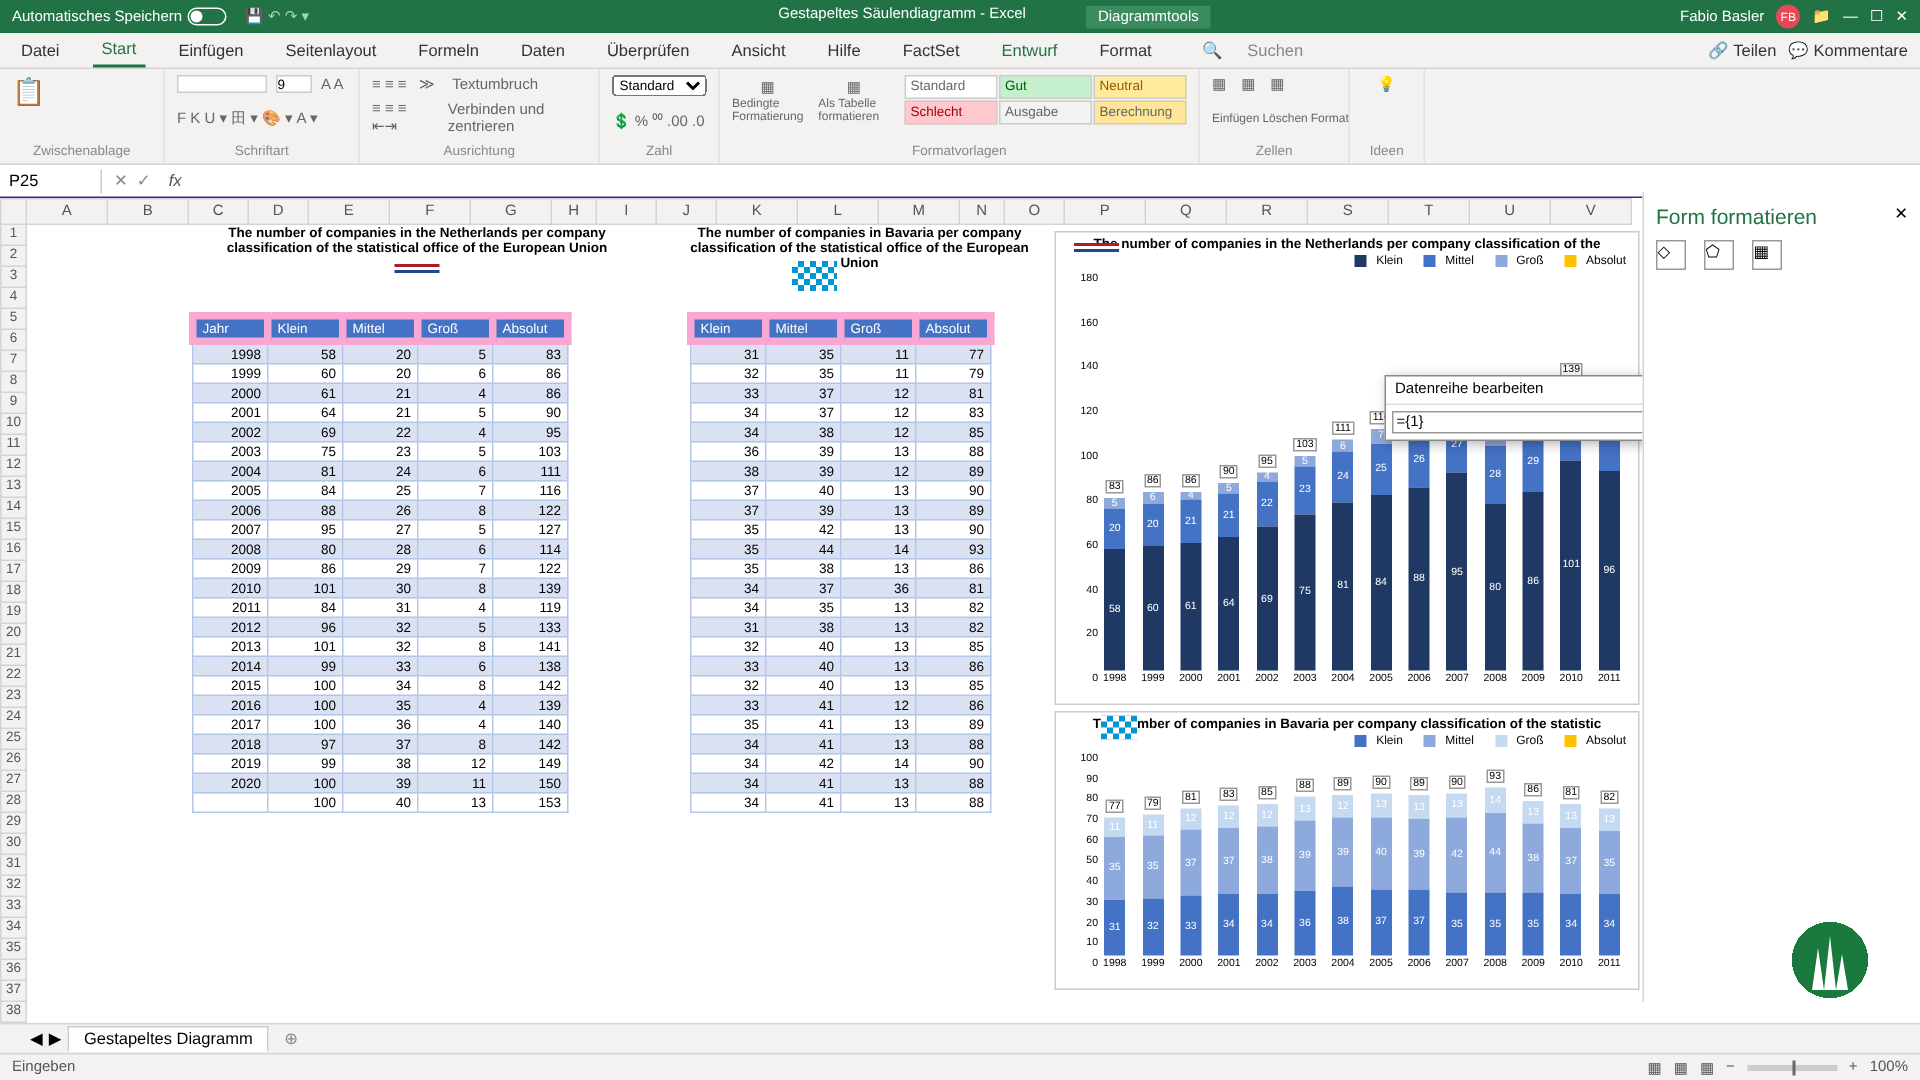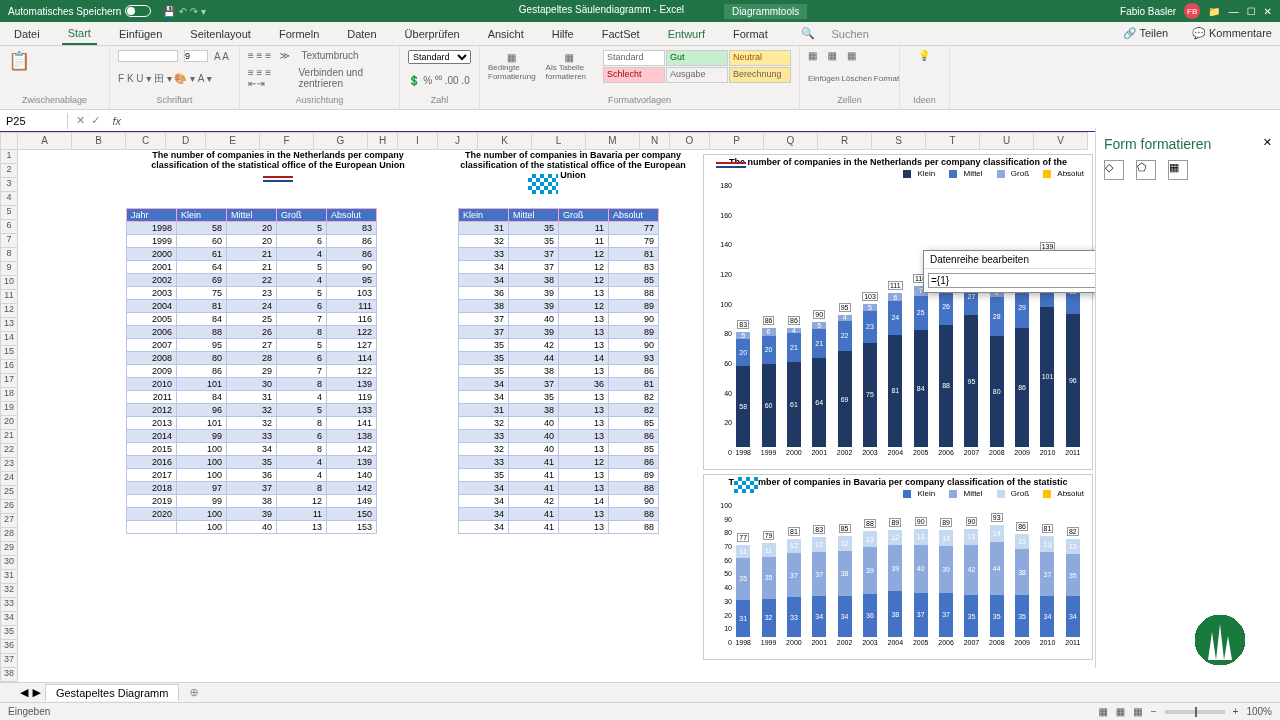--- a/index.html
+++ b/index.html
@@ -12,21 +12,21 @@
 .toggle::after { content: ''; width: 8px; height: 8px; background: #fff; border-radius: 50%; position: absolute; left: 1px; top: 1px; }
 .title-center { flex: 1; text-align: center; display: flex; justify-content: center; gap: 40px; }
 .title-center span:nth-child(2) { background: #3a8b5d; padding: 2px 8px; }
 .title-right { display: flex; align-items: center; gap: 8px; }
 .user-badge { width: 16px; height: 16px; background: #e74856; border-radius: 50%; display: inline-flex; align-items: center; justify-content: center; font-size: 8px; }
 
 
 .ribbon-tabs { height: 24px; background: #f3f2f1; display: flex; align-items: center; padding: 0 8px; gap: 16px; font-size: 11px; color: #333; border-bottom: 1px solid #d4d4d4; }
 .ribbon-tabs .tab { padding: 4px 6px; cursor: pointer; }
 .ribbon-tabs .tab.active { border-bottom: 2px solid #217346; color: #217346; }
-.ribbon-right { margin-left: auto; display: flex; gap: 24px; }
+.ribbon-right { margin-left: auto; display: flex; gap: 8px; }
 
 
 .ribbon { height: 64px; background: #f3f2f1; display: flex; border-bottom: 1px solid #d4d4d4; font-size: 10px; color: #666; }
 .ribbon-group { border-right: 1px solid #e1e1e1; padding: 4px 8px; display: flex; flex-direction: column; justify-content: space-between; }
 .ribbon-group-title { text-align: center; font-size: 9px; color: #888; }
 .rg-row { display: flex; gap: 6px; align-items: center; }
 .rg-btn { padding: 2px 4px; color: #888; }
 .style-cells { display: flex; flex-direction: column; gap: 1px; }
 .style-row { display: flex; gap: 1px; }
 .style-cell { width: 62px; height: 16px; border: 1px solid #ccc; font-size: 9px; padding: 1px 3px; background: #fff; }
@@ -47,21 +47,21 @@
 .grid-area { display: flex; height: 540px; }
 .row-headers { width: 18px; display: flex; flex-direction: column; }
 .col-headers { height: 18px; display: flex; }
 .corner { width: 18px; height: 18px; background: #f3f2f1; border: 1px solid #d4d4d4; }
 .col-h { background: #f3f2f1; border: 1px solid #d4d4d4; border-left: none; text-align: center; font-size: 10px; color: #555; padding-top: 2px; }
 .row-h { background: #f3f2f1; border: 1px solid #d4d4d4; border-top: none; text-align: center; font-size: 9px; color: #555; height: 14px; }
 .grid-content { position: relative; flex: 1; overflow: hidden; }
 
 
 .data-table { position: absolute; font-size: 9px; border-collapse: collapse; }
-.data-table th { background: #4472c4; color: #fff; border: 1px solid #f9a8d4; padding: 1px 4px; font-weight: normal; text-align: left; margin-top: 36px; }
+.data-table th { background: #4472c4; color: #fff; border: 5px solid #f9a8d4; padding: 1px 4px; font-weight: normal; text-align: left; margin-top: 36px; }
 .data-table td { border: 1px solid #b4c6e7; padding: 1px 4px; text-align: right; background: #fff; height: 13px; }
 .data-table tr:nth-child(even) td { background: #d9e1f2; }
 .tbl-title { position: absolute; font-size: 9px; font-weight: bold; text-align: center; }
 
 
 .chart { position: absolute; background: #fff; border: 1px solid #ccc; font-size: 8px; }
 .chart-title { text-align: center; font-weight: bold; font-size: 9px; padding: 2px; }
 .chart-legend { text-align: right; font-size: 8px; }
 .chart-legend span { margin: 0 4px; }
 .leg-box { display: inline-block; width: 8px; height: 8px; margin-right: 2px; vertical-align: middle; }

